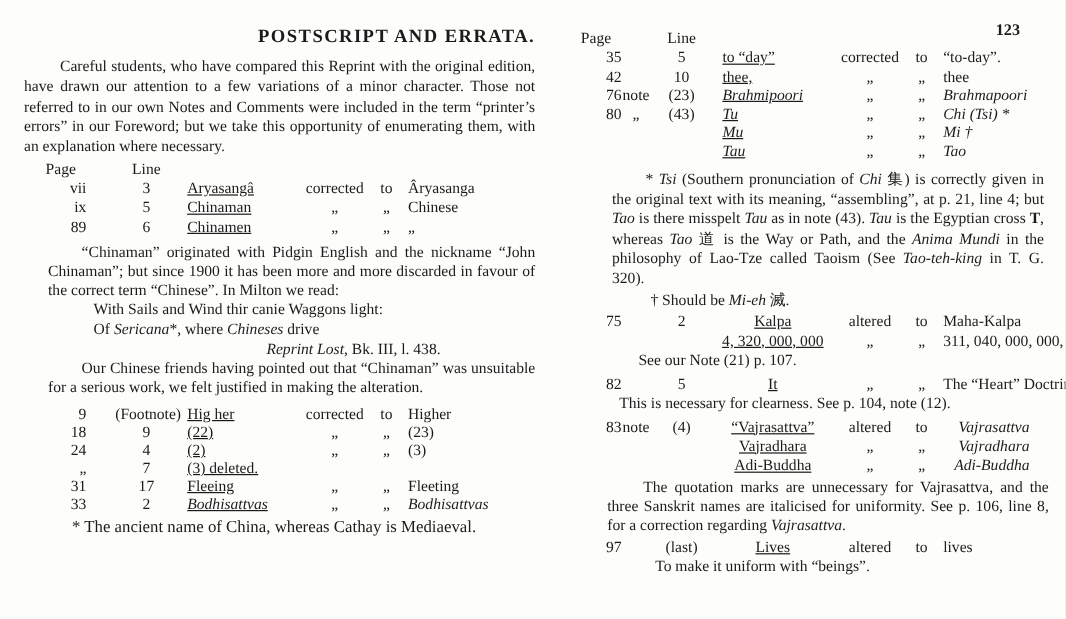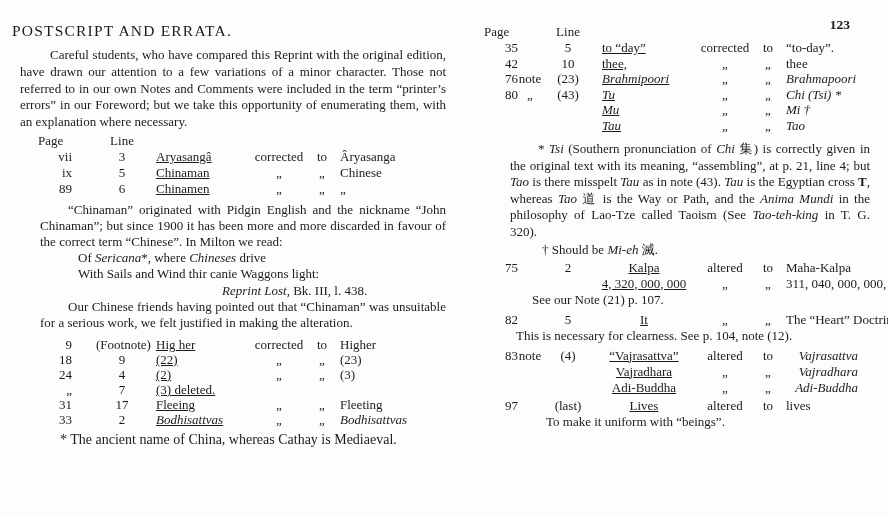--- a/index.html
+++ b/index.html
@@ -6,22 +6,22 @@
   .sheet {
     position:relative; width:888px; height:516px; margin:0 auto;
     background:#fdfdfb; overflow:hidden;
     font-family:"Liberation Serif","DejaVu Serif",serif;
     font-size:13px; color:#1b1b1b;
   }
   .col-left  { position:absolute; top:22px; left:12px;  width:434px; }
   .col-right { position:absolute; top:24px; left:458px; width:426px; }
   .pageno { position:absolute; top:17px; right:38px; font-weight:bold; font-size:13.5px; }
 
-  h1.title { font-size:15.5px; font-weight:normal; letter-spacing:1.2px;
-             text-align:left; margin:0 0 7px 0; }
+  h1.title { font-size:15.5px; font-weight:bold; letter-spacing:1.2px;
+             text-align:right; margin:0 0 7px 0; }
   p { margin:0; }
   .justify { text-align:justify;margin-left:8px; }
   .i { font-style:italic; }
   .b { font-weight:bold; }
 
   .intro { line-height:16.8px; text-indent:30px; }
 
   .erow { display:grid; grid-template-columns:40px 24px 52px 100px 62px 24px auto;
           padding-left:20px; line-height:16px; }
   .cell { white-space:nowrap; }
@@ -95,22 +95,22 @@
           <span class="cell line">6</span>
           <span class="cell old">Chinamen</span>
           <span class="cell c1">„</span>
           <span class="cell c2">„</span>
           <span class="cell new">„</span>
         </div>
       </div>
 
     <p class="para-chinaman justify">“Chinaman” originated with Pidgin English and the nickname “John Chinaman”; but since 1900 it has been more and more discarded in favour of the correct term “Chinese”.  In Milton we read:</p>
 
+    <p class="quote">With Sails and Wind thir canie Waggons light:</p>
     <p class="quote"><span>Of </span><span class="i">Sericana</span><span>*, where </span><span class="i">Chineses</span><span> drive</span></p>
-    <p class="quote">With Sails and Wind thir canie Waggons light:</p>
     <p class="quote-src"><span class="i">Reprint Lost</span><span>, Bk. III, l. 438.</span></p>
 
     <p class="para-friends justify">Our Chinese friends having pointed out that “China­man” was unsuitable for a serious work, we felt justified in making the alteration.</p>
 
     <div class="table2">
         <div class="erow">
           <span class="cell page">9</span>
           <span class="cell pagenote"></span>
           <span class="cell line">(Footnote)</span>
           <span class="cell old">Hig her</span>
@@ -292,20 +292,21 @@
         <div class="erow">
           <span class="cell page"></span>
           <span class="cell pagenote"></span>
           <span class="cell line"></span>
           <span class="cell old">Adi-Buddha</span>
           <span class="cell c1">„</span>
           <span class="cell c2">„</span>
           <span class="cell new i">Adi-Buddha</span>
         </div>
       </div>
+    <p class="para-quot"><span>The quotation marks are unnecessary for Vajrasattva, and the three Sanskrit names are italicised for uniformity. See p. 106, line 8, for a correction regarding </span><span class="i">Vajrasattva</span><span>.</span></p>
 
     <div class="center-old mt2">
         <div class="erow">
           <span class="cell page">97</span>
           <span class="cell pagenote"></span>
           <span class="cell line">(last)</span>
           <span class="cell old">Lives</span>
           <span class="cell c1">altered</span>
           <span class="cell c2">to</span>
           <span class="cell new">lives</span>

